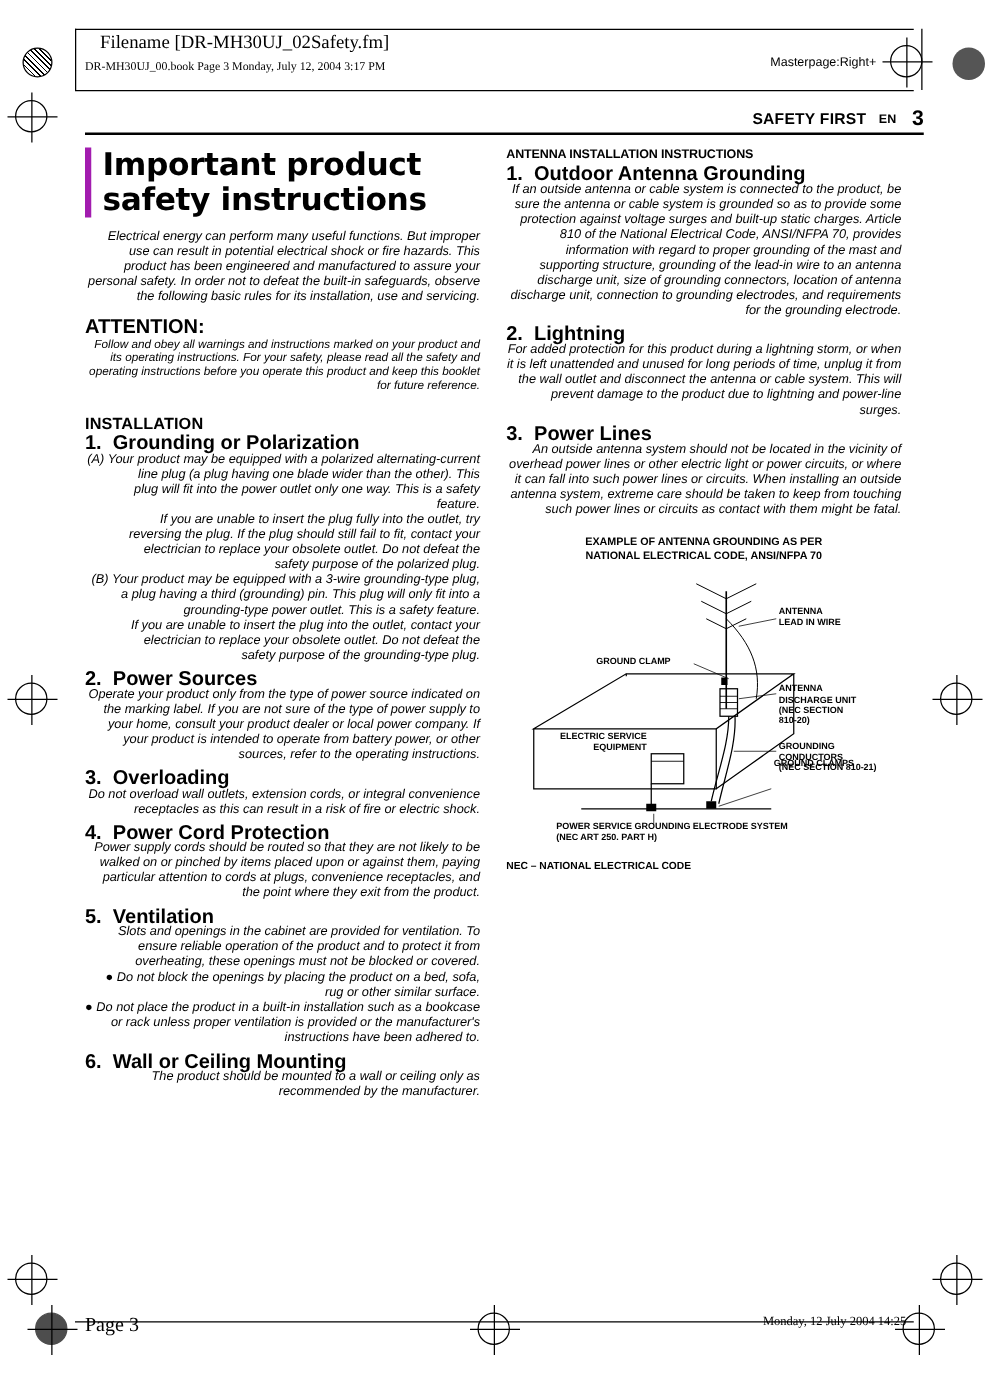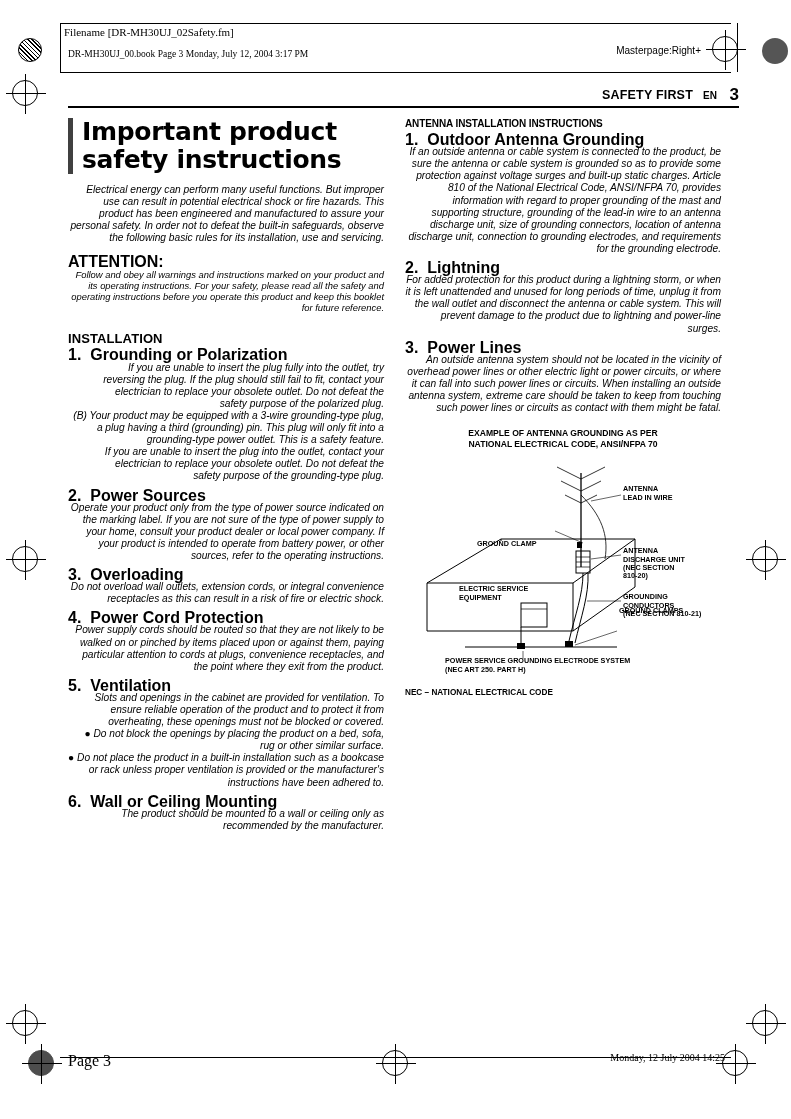--- a/index.html
+++ b/index.html
@@ -67,22 +67,22 @@
   .hdr-rule-bottom {
     position: absolute;
     left: 60px; right: 60px; top: 72px;
     border-top: 1px solid #000;
   }
   .hdr-vline-l { position: absolute; left: 60px; top: 23px; height: 49px; border-left: 1px solid #000; }
   .hdr-vline-r { position: absolute; left: 737px; top: 23px; height: 49px; border-left: 1px solid #000; }
 
   .filename {
     position: absolute;
-    left: 64px; top: 26px;
-    font-size: 11px;
+    left: 80px; top: 26px;
+    font-size: 15px;
     font-family: "Liberation Serif", serif;
   }
   .masterpage {
     position: absolute;
     right: 90px; top: 45px;
     font-size: 10px;
     font-family: "Liberation Sans", sans-serif;
   }
   .bookline {
     position: absolute;
@@ -128,21 +128,21 @@
   .col-left { left: 68px; }
   .col-right { left: 405px; }
 
   h1.title {
     font-family: "DejaVu Sans", sans-serif;
     font-size: 25px;
     font-weight: bold;
     line-height: 28px;
     margin: 0 0 10px 0;
     padding-left: 9px;
-    border-left: 5px solid #404040;
+    border-left: 5px solid #a21caf;
     letter-spacing: -0.3px;
   }
 
   p {
     margin: 0 0 0 0;
     text-align: right;
     font-style: italic;
   }
   p + p { margin-top: 0; }
 
@@ -262,20 +262,21 @@
   <p>Electrical energy can perform many useful functions. But improper use can result in potential electrical shock or fire hazards. This product has been engineered and manufactured to assure your personal safety. In order not to defeat the built-in safeguards, observe the following basic rules for its installation, use and servicing.</p>
 
   <div class="gap-m"></div>
   <h3 class="sub">ATTENTION:</h3>
   <p style="font-size:9.4px; line-height:11.2px;">Follow and obey all warnings and instructions marked on your product and its operating instructions. For your safety, please read all the safety and operating instructions before you operate this product and keep this booklet for future reference.</p>
 
   <div class="gap-l"></div>
   <h2 class="sec">INSTALLATION</h2>
 
   <h3 class="sub"><span>1.</span>&nbsp;&nbsp;<span>Grounding or Polarization</span></h3>
+  <p class="hang">(A) Your product may be equipped with a polarized alternating-current line plug (a plug having one blade wider than the other). This plug will fit into the power outlet only one way. This is a safety feature.</p>
   <p class="hang2">If you are unable to insert the plug fully into the outlet, try reversing the plug. If the plug should still fail to fit, contact your electrician to replace your obsolete outlet. Do not defeat the safety purpose of the polarized plug.</p>
   <p class="hang">(B) Your product may be equipped with a 3-wire grounding-type plug, a plug having a third (grounding) pin. This plug will only fit into a grounding-type power outlet. This is a safety feature.</p>
   <p class="hang2">If you are unable to insert the plug into the outlet, contact your electrician to replace your obsolete outlet. Do not defeat the safety purpose of the grounding-type plug.</p>
 
   <div class="gap-s"></div>
   <h3 class="sub"><span>2.</span>&nbsp;&nbsp;<span>Power Sources</span></h3>
   <p>Operate your product only from the type of power source indicated on the marking label. If you are not sure of the type of power supply to your home, consult your product dealer or local power company. If your product is intended to operate from battery power, or other sources, refer to the operating instructions.</p>
 
   <div class="gap-s"></div>
   <h3 class="sub"><span>3.</span>&nbsp;&nbsp;<span>Overloading</span></h3>
@@ -354,29 +355,29 @@
       <line x1="186" y1="46" x2="216" y2="40" stroke="#000" stroke-width="0.6"></line>
       <line x1="178" y1="88" x2="150" y2="76" stroke="#000" stroke-width="0.6"></line>
       <line x1="186" y1="104" x2="216" y2="100" stroke="#000" stroke-width="0.6"></line>
       <line x1="182" y1="146" x2="216" y2="146" stroke="#000" stroke-width="0.6"></line>
       <line x1="170" y1="190" x2="212" y2="176" stroke="#000" stroke-width="0.6"></line>
       <line x1="118" y1="196" x2="118" y2="204" stroke="#000" stroke-width="0.6"></line>
     </svg>
 
     <div class="flab" style="left:218px; top:30px; white-space:pre-line;">ANTENNA
 LEAD IN WIRE</div>
-    <div class="flab" style="left:72px; top:85px;">GROUND CLAMP</div>
+    <div class="flab" style="left:72px; top:70px;">GROUND CLAMP</div>
     <div class="flab" style="left:218px; top:92px; white-space:pre-line;">ANTENNA
 DISCHARGE UNIT
 (NEC SECTION
 810-20)</div>
     <div class="flab" style="left:218px; top:138px; white-space:pre-line;">GROUNDING
 CONDUCTORS
 (NEC SECTION 810-21)</div>
-    <div class="flab" style="left:54px; top:130px; white-space:pre-line;">ELECTRIC SERVICE
+    <div class="flab" style="left:43px; top:130px; white-space:pre-line;text-align:right;">ELECTRIC SERVICE
 EQUIPMENT</div>
     <div class="flab" style="left:214px; top:152px;">GROUND CLAMPS</div>
     <div class="flab" style="left:40px; top:202px; white-space:pre-line;">POWER SERVICE GROUNDING ELECTRODE SYSTEM
 (NEC ART 250. PART H)</div>
   </div>
 
   <div class="nec-line">NEC – NATIONAL ELECTRICAL CODE</div>
 </div>
 
 <div class="foot-rule"></div>

